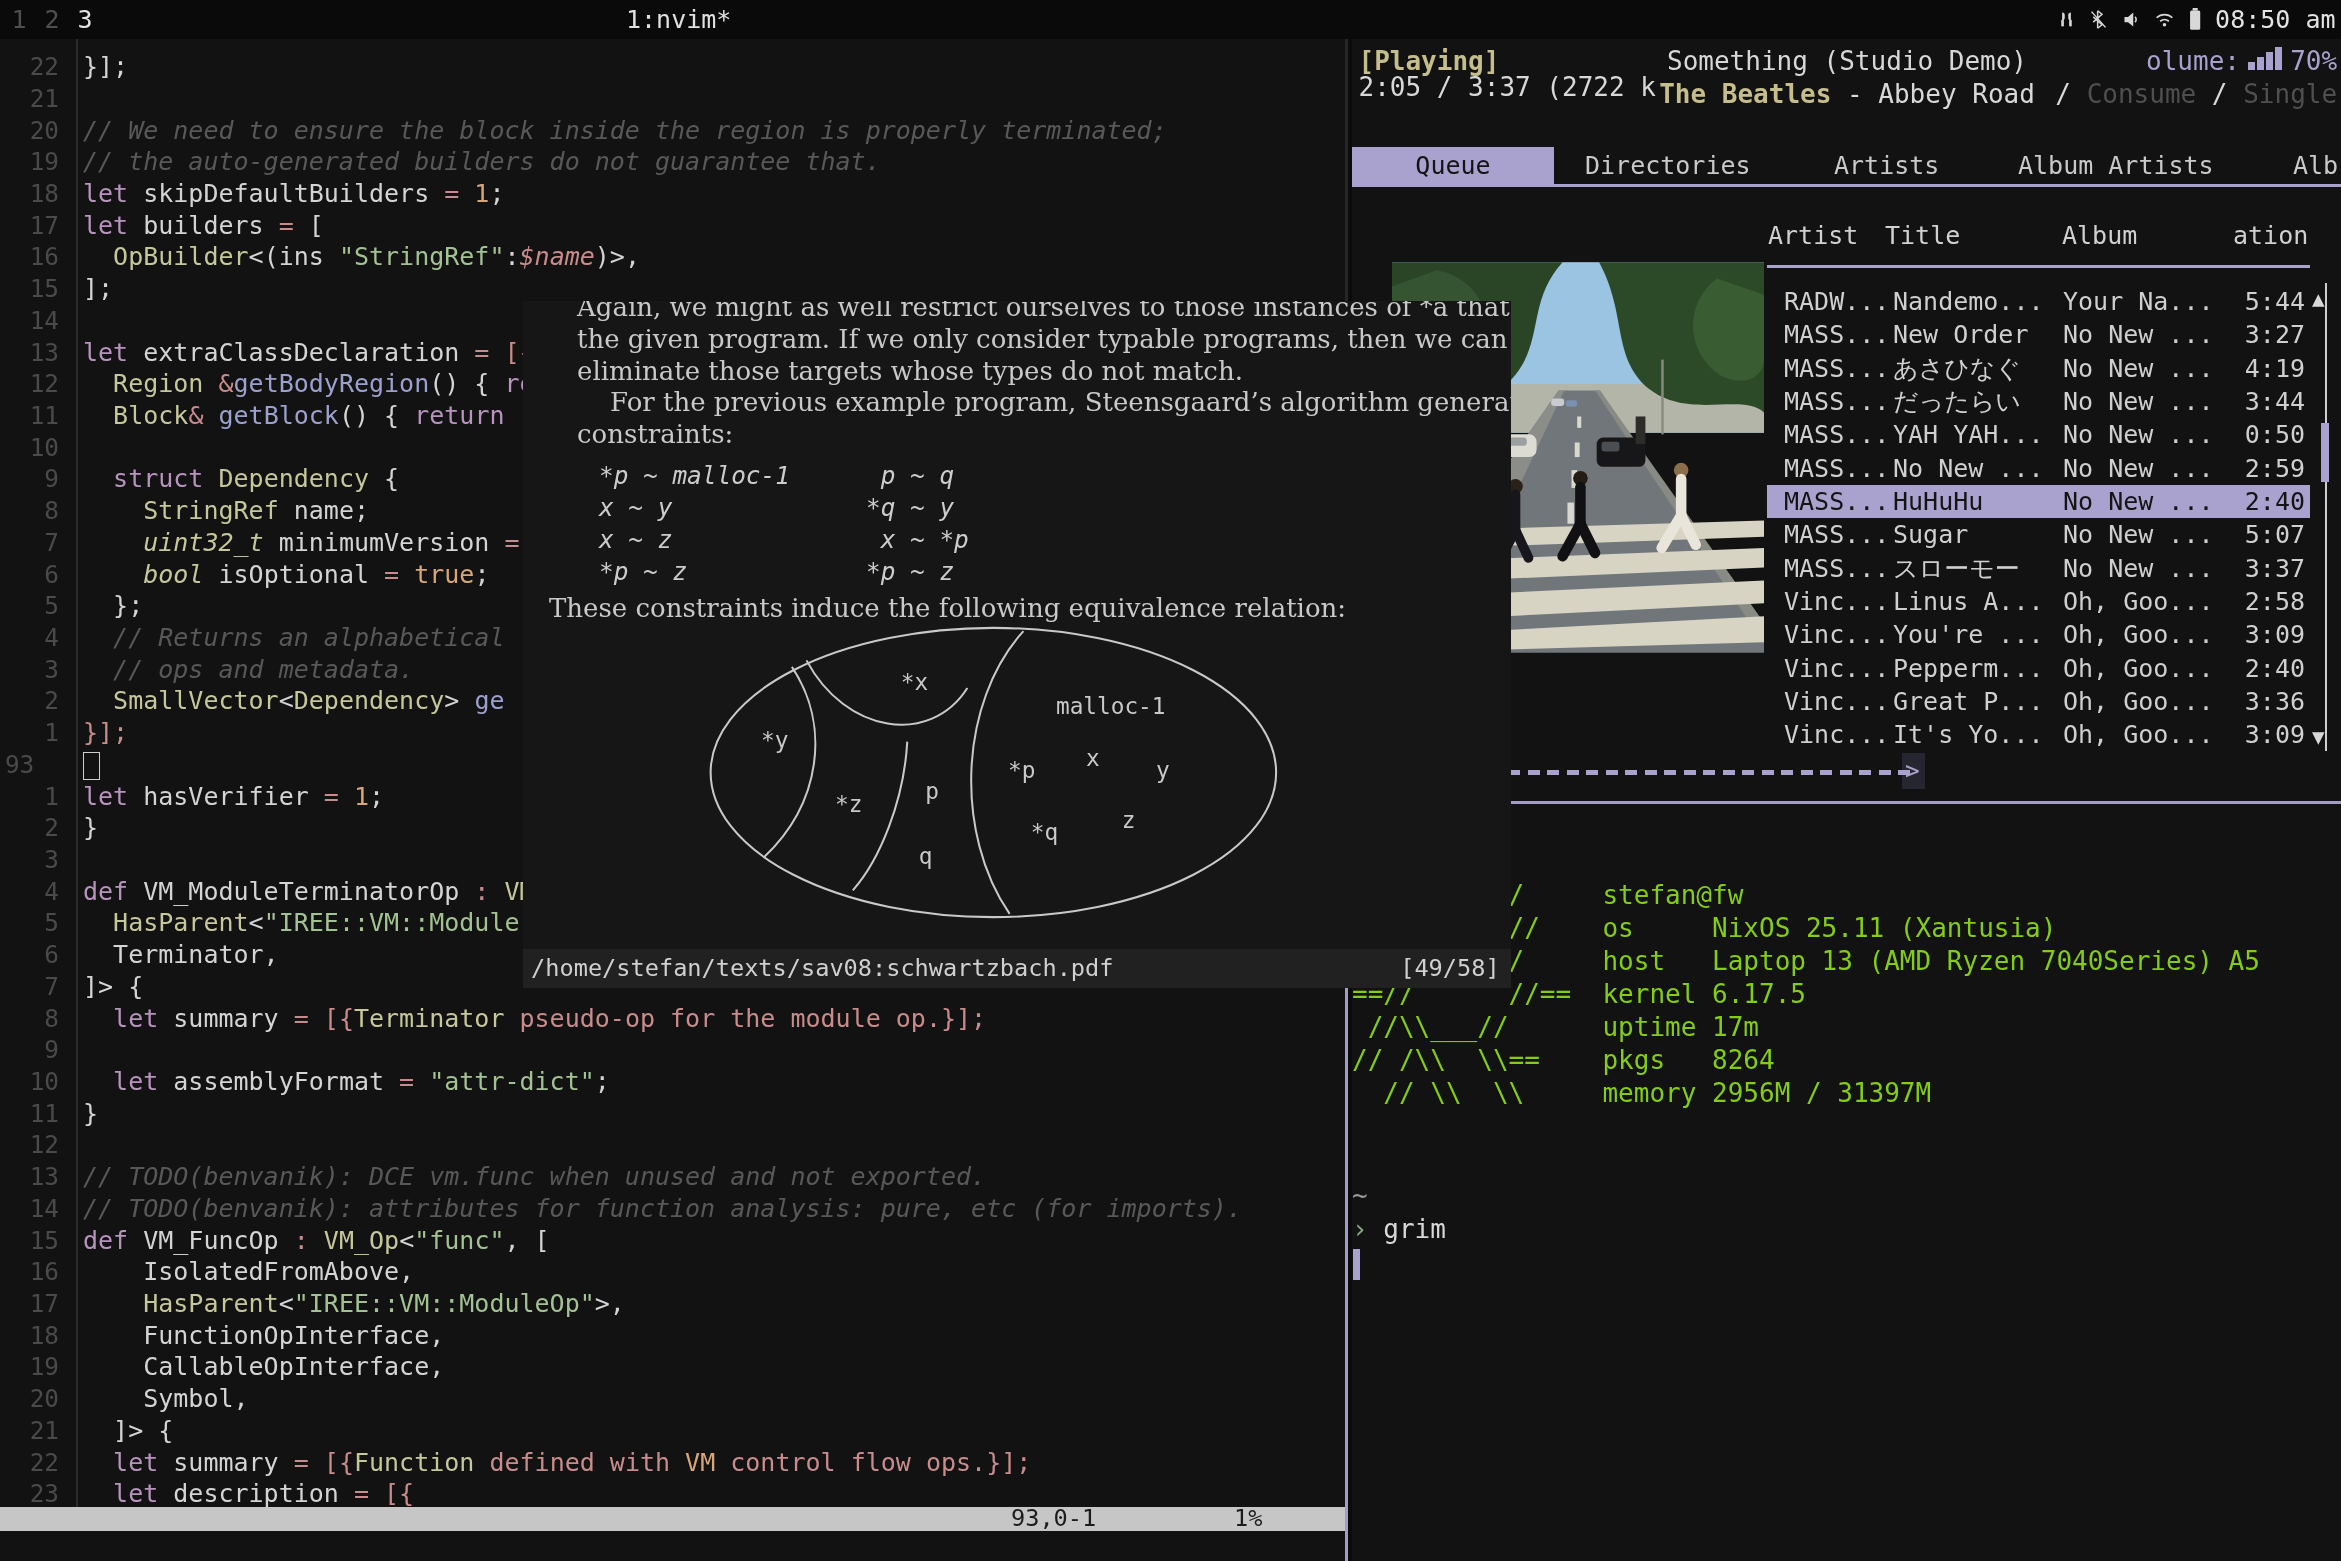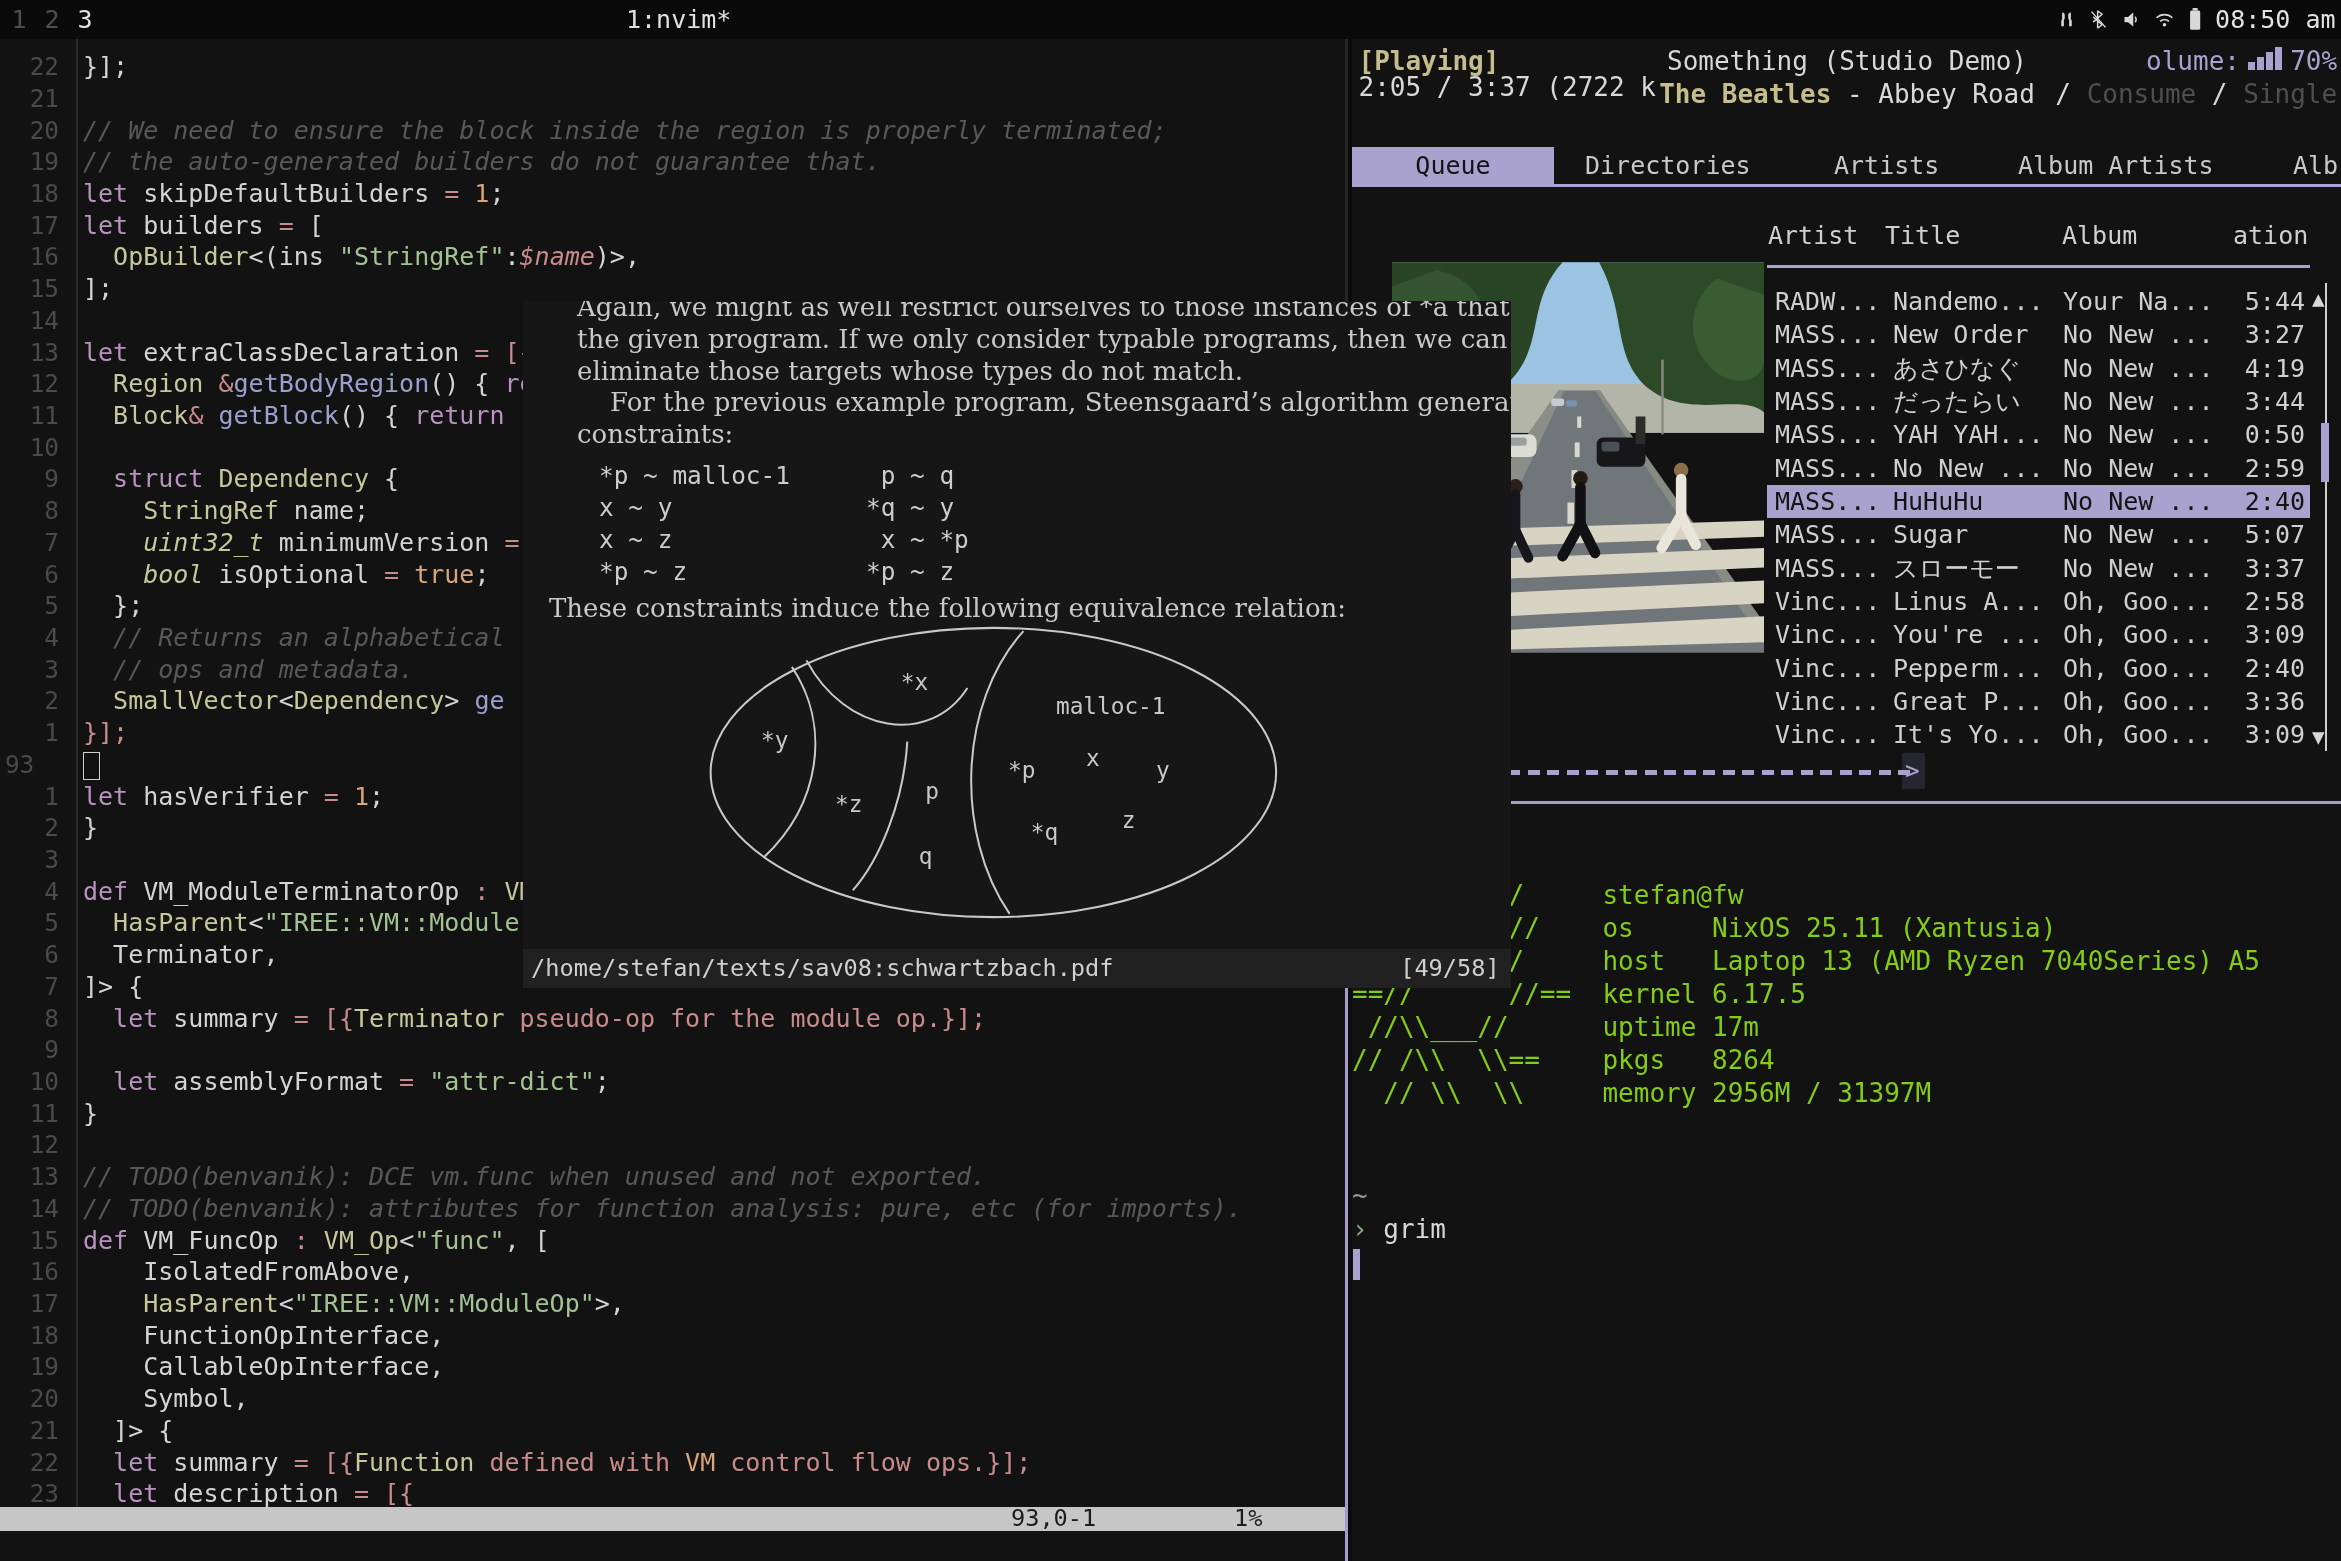--- a/index.html
+++ b/index.html
@@ -39,21 +39,21 @@
   #volbars i{display:block;width:7.3px;background:#a9a1ce;}
   #tabbar{position:absolute;left:0;top:108px;width:990px;height:37px;border-bottom:3.3px solid #a9a1ce;}
   #tabbar .tabsel{position:absolute;left:0;top:0;width:202px;height:37px;background:#a9a1ce;color:#141414;
                   text-align:center;line-height:37px;font-size:25px;}
   #tabbar .tab{position:absolute;top:0;height:37px;line-height:37px;font-size:25px;color:#c9c9c9;}
   .mhead{position:absolute;top:180px;height:33px;line-height:33px;font-size:25px;color:#d0d0d0;}
   #colunder{position:absolute;left:415px;top:226px;width:543px;height:3.3px;background:#a9a1ce;}
   #qrows{position:absolute;left:415px;top:246px;width:543px;}
   .mrow{position:absolute;left:0;width:543px;height:33px;line-height:33px;font-size:25px;color:#cfcfcf;white-space:pre;}
   .mrow.sel{background:#a9a1ce;color:#141414;}
-  .mrow .c1{position:absolute;left:8px;text-align:right;} .mrow .c2{position:absolute;left:126px;}
+  .mrow .c1{position:absolute;left:17px;text-align:right;} .mrow .c2{position:absolute;left:126px;}
   .mrow .c3{position:absolute;left:296px;} .mrow .c4{position:absolute;left:455px;width:83px;text-align:right;}
   #sb-line{position:absolute;left:973px;top:244px;width:2.4px;height:468px;background:#cfcfcf;}
   #sb-thumb{position:absolute;left:969px;top:384px;width:8.1px;height:59px;background:#a9a1ce;}
   .sb-arrow{position:absolute;left:960px;font-size:21px;color:#d8d8d8;}
   #progress{position:absolute;left:0;top:731px;width:559px;height:4.9px;
             background:repeating-linear-gradient(90deg,#a9a1ce 0 12.2px,transparent 12.2px 19.5px);}
   #progcell{position:absolute;left:550px;top:714px;width:23px;height:36px;background:#262630;}
   #proghead{position:absolute;left:553px;top:714px;height:36px;line-height:36px;font-size:24.4px;color:#a9a1ce;}
   
   #art{position:absolute;left:1392px;top:262px;width:372px;height:391px;z-index:20;}
@@ -64,21 +64,21 @@
   #tprompt{position:absolute;left:0;top:409px;font-size:26px;line-height:33px;}
   #tprompt .chev{color:#85aa7f;}
   #tcursor{position:absolute;left:0.8px;top:445px;width:7.3px;height:31px;background:#a9a1ce;}
   
   #bvd{position:absolute;left:1345px;top:39px;width:3.3px;height:762px;background:#262626;z-index:12;}
   #bvl{position:absolute;left:1345px;top:801px;width:3.3px;height:760px;background:#a49bc9;z-index:12;}
   #bhl{position:absolute;left:1345px;top:801px;width:997px;height:3.3px;background:#a49bc9;z-index:12;}
   
   #pdf{position:absolute;left:523px;top:301px;width:988px;height:687px;background:#161616;overflow:hidden;z-index:30;}
   .pline{position:absolute;left:54px;height:32px;line-height:32px;font-family:"DejaVu Serif",serif;font-size:26px;color:#c9c9c9;white-space:pre;}
-  .cons{position:absolute;margin:0;font-size:24.4px;line-height:32px;color:#cccccc;white-space:pre;}
+  .cons{position:absolute;margin:0;font-size:24.4px;line-height:32px;color:#cccccc;white-space:pre;font-style:italic;}
   #venn{position:absolute;left:163px;top:309px;}
   #pdfstatus{position:absolute;left:0;top:648px;width:988px;height:39px;background:#212121;
              font-size:23.6px;line-height:39px;color:#d0d0d0;}
   #pdfstatus .l{position:absolute;left:8.1px;} #pdfstatus .r{position:absolute;right:11.4px;}
 </style>
 </head>
 <body>
 
 <div id="screen">
 

